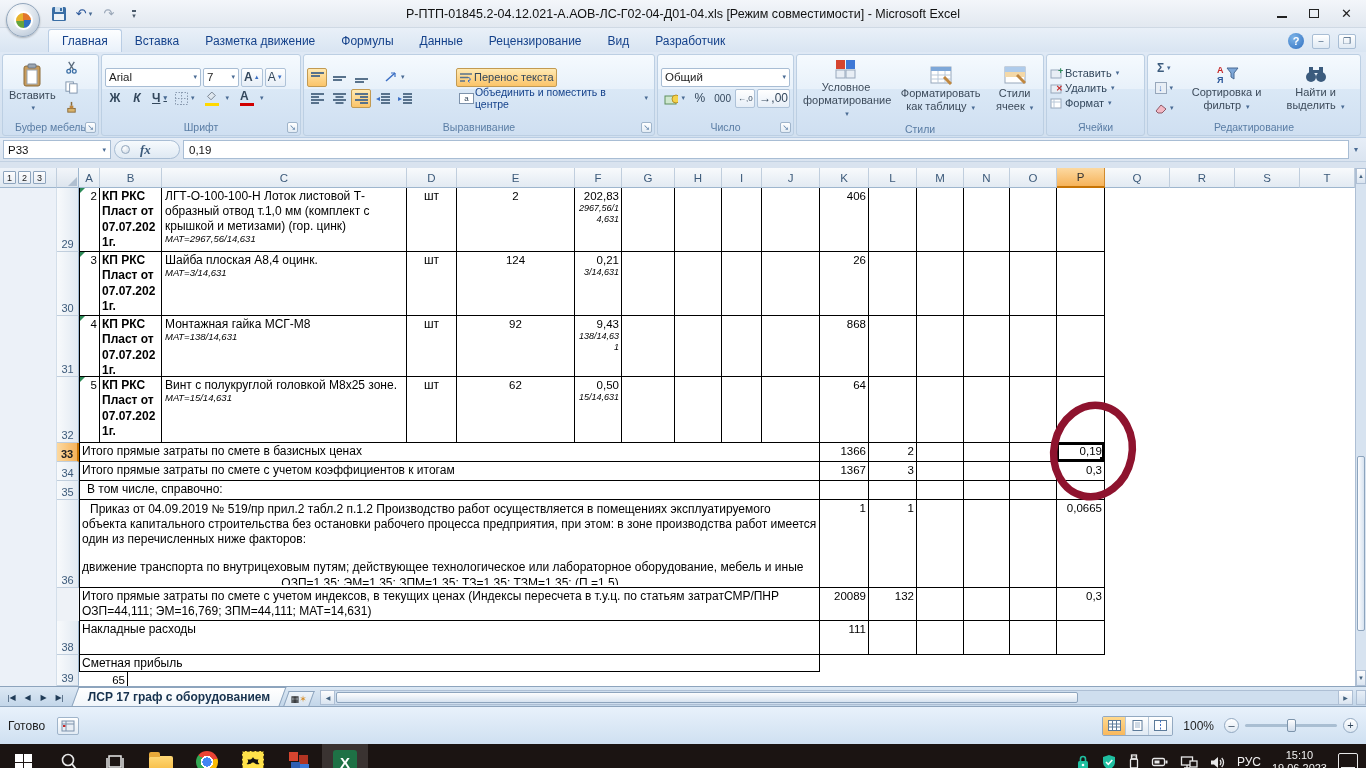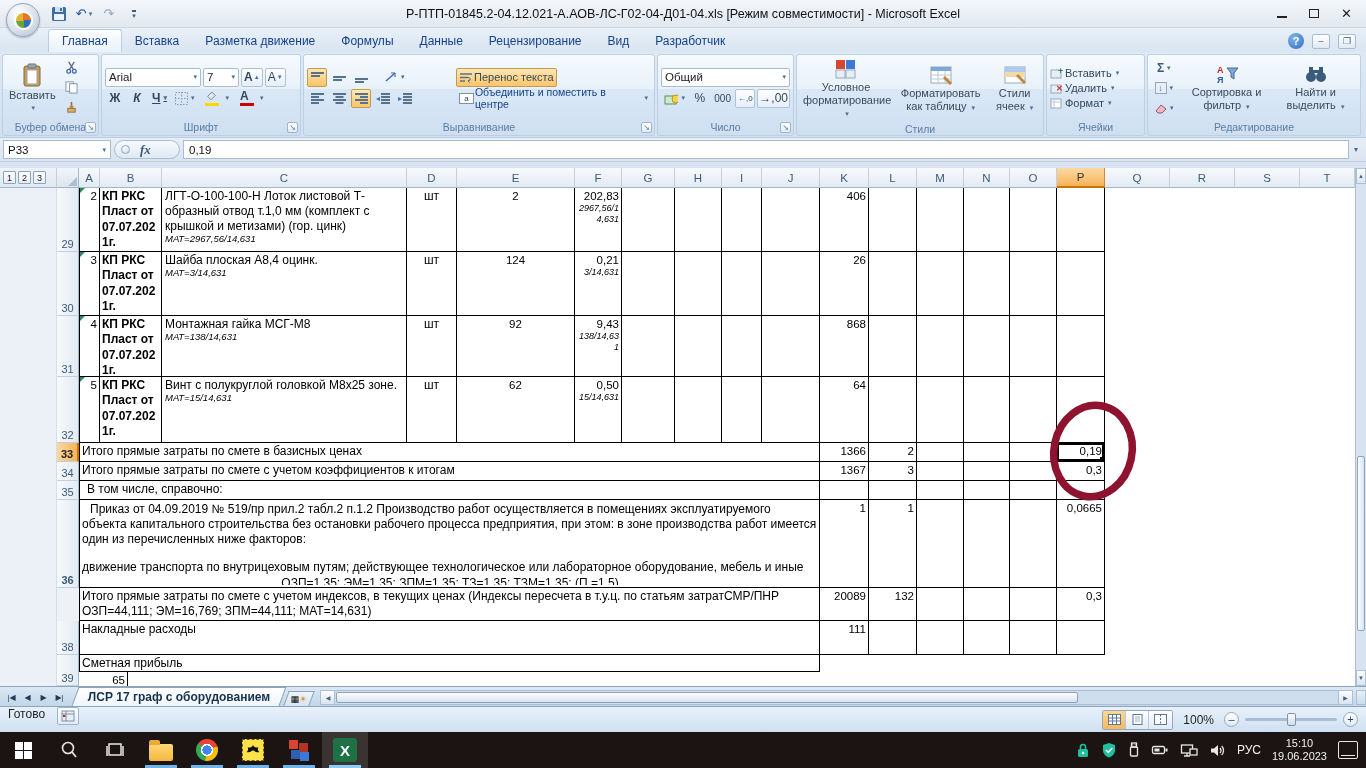--- a/index.html
+++ b/index.html
@@ -102,21 +102,21 @@
 .nav{width:15px;height:14px;display:flex;align-items:center;justify-content:center;font-size:8px;color:#1f3b57}
 .stab{background:linear-gradient(#ffffff,#f0f5fa);border:1px solid #8da4bd;border-bottom:none;padding:2px 12px 2px;font-size:12px;font-weight:bold;color:#17324e;transform:skewX(-20deg);margin-left:4px;white-space:nowrap}
 .stab>span{display:inline-block;transform:skewX(20deg)}
 .newtab{background:linear-gradient(#eef4fa,#d8e4f0);border:1px solid #8da4bd;border-bottom:none;width:26px;padding:2px 0;transform:skewX(-20deg);margin-left:3px;text-align:center;font-size:9px}
 .hscroll{flex:1;height:15px;margin:0 3px 1px 8px;background:#cfdeee;border:1px solid #aebfd4;display:flex;align-items:center;position:relative}
 .hbtn{width:14px;height:13px;background:linear-gradient(#fdfdfe,#d9e4f0);border-right:1px solid #aebfd4;font-size:6px;color:#44627f;display:flex;align-items:center;justify-content:center}
 .hbtn.r{border-left:1px solid #aebfd4;border-right:none}
 .hthumb{position:absolute;left:15px;top:1px;bottom:1px;width:72%;background:linear-gradient(#fdfdfe,#d7e3f0);border:1px solid #8da4bd;border-radius:2px}
 .sb-split{width:10px;height:15px;margin-bottom:1px;background:linear-gradient(#e8eff7,#cddcec);border:1px solid #aebfd4}
 
-.statusbar{height:26px;background:linear-gradient(#e8f1fb,#cfe0f1);border-top:1px solid #8da4bd;display:flex;padding:0 8px;font-size:12px;color:#1e1e1e}
+.statusbar{height:38px;background:linear-gradient(#e8f1fb,#cfe0f1);border-top:1px solid #8da4bd;display:flex;align-items:center;padding:0 8px;font-size:12px;color:#1e1e1e}
 .macrobtn{width:22px;height:18px;border:1px solid #9fb4ca;border-radius:2px;background:linear-gradient(#fff,#e2ebf4);display:flex;align-items:center;justify-content:center;margin-left:12px}
 .sbright{margin-left:auto;display:flex;align-items:center;gap:10px}
 .viewbtns{display:flex;border:1px solid #93a9c1;border-radius:2px;overflow:hidden}
 .vb{width:23px;height:18px;display:flex;align-items:center;justify-content:center;background:linear-gradient(#fff,#dfe9f3);border-right:1px solid #b7c8da}
 .vb:last-child{border-right:none}
 .vb.on{background:linear-gradient(#ffd98e,#f9b85c)}
 .zoomctl{display:flex;align-items:center;gap:6px}
 .zbtn{width:15px;height:15px;border-radius:50%;border:1px solid #93a9c1;background:linear-gradient(#fff,#dfe9f3);font-size:11px;line-height:11px;color:#33475c;display:flex;align-items:center;justify-content:center}
 .ztrack{width:92px;height:3px;background:#a9bed2;position:relative;border-radius:2px}
 .ztick{position:absolute;left:50%;top:-3px;width:1px;height:9px;background:#7d94ab}
@@ -223,21 +223,21 @@
           <div class="sbtn">
               <svg width="13" height="13" viewBox="0 0 14 14">
                 <rect x="3" y="8" width="8" height="4" fill="#d9b36c" stroke="#8a6b3a"></rect>
                 <path d="M5 8 V5 H9 V8" fill="#c0873f"></path>
                 <rect x="6.2" y="1" width="1.6" height="4" fill="#8a6b3a"></rect>
               </svg>
             </div>
         </div>
       </div>
       <div class="rgl">
-          <span>Буфер обмена</span>
+          <span>Буфер мебель</span>
         </div>
       <div class="launcher">↘</div>
     </div>
 
     <div class="rgroup" style="width:200px">
       <div class="rgc">
         <div class="fcol">
           <div class="frow">
             <div class="combo" style="width:96px">
                 <span>Arial</span>
@@ -580,21 +580,21 @@
   <div class="gridwrap">
     <div class="gutter"></div>
     <div class="rowhdrs">
         <div class="rowh" style="height: 64px;">29</div>
         <div class="rowh" style="height: 64px;">30</div>
         <div class="rowh" style="height: 61px;">31</div>
         <div class="rowh" style="height: 66px;">32</div>
         <div class="rowh sel" style="height: 19px;">33</div>
         <div class="rowh" style="height: 19px;">34</div>
         <div class="rowh" style="height: 19px;">35</div>
-        <div class="rowh" style="height: 88px; font-weight: bold;">36</div>
+        <div class="rowh" style="height: 88px;">36</div>
         <div class="rowh" style="height: 33px; margin-left: 28px;">37</div>
         <div class="rowh" style="height: 34px;">38</div>
         <div class="rowh" style="height: 31px;">39</div>
       </div>
     <div class="cells">
 
       <div class="grow" style="height: 64px;">
         <div class="cl first wA ca gt">2</div>
         <div class="cl wB cb">КП РКС Пласт от 07.07.2021г.</div>
         <div class="cl wC cc">

